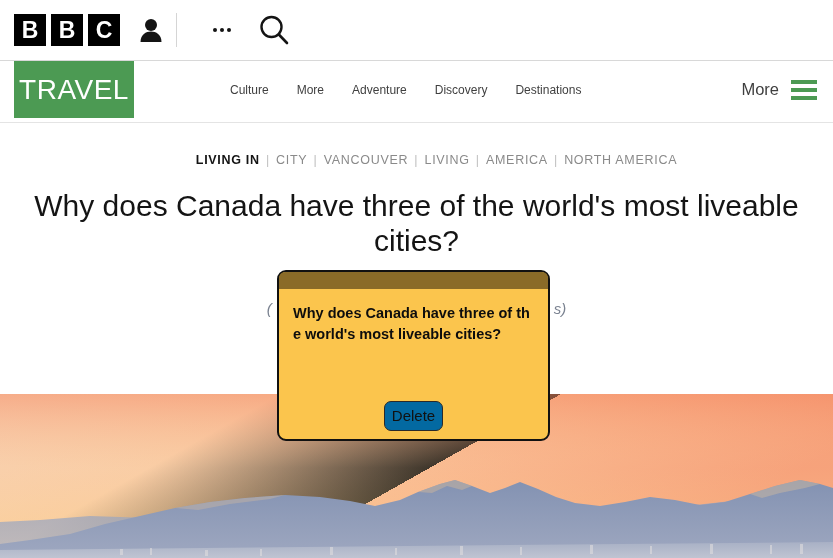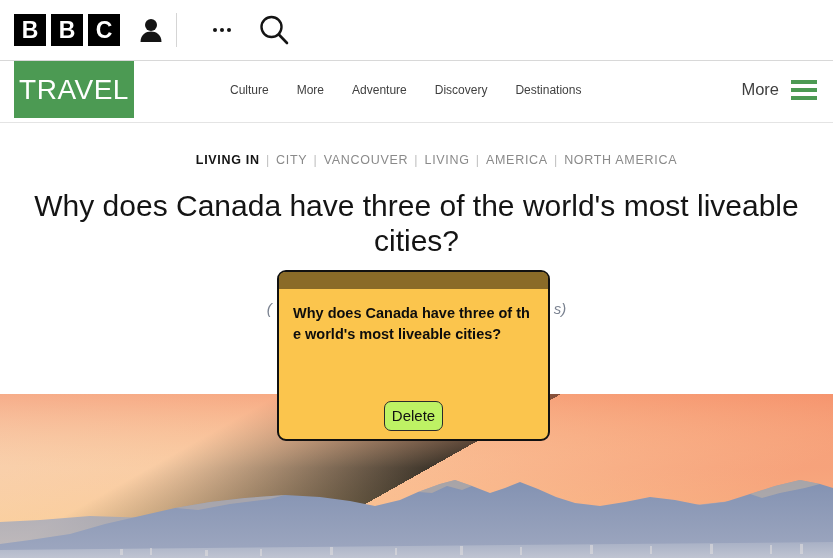--- a/index.html
+++ b/index.html
@@ -232,21 +232,21 @@
   }
   .note-footer {
     position: absolute;
     bottom: 8px;
     left: 0;
     right: 0;
     display: flex;
     justify-content: center;
   }
   .delete-button {
-    background: #bef264;
+    background: #0369a1;
     border: 1px solid #2a2a2a;
     border-radius: 7px;
     font-size: 15px;
     color: #111;
     padding: 5px 7px 6px;
     font-family: "Liberation Sans", sans-serif;
     cursor: pointer;
   }
 </style>
 </head>

